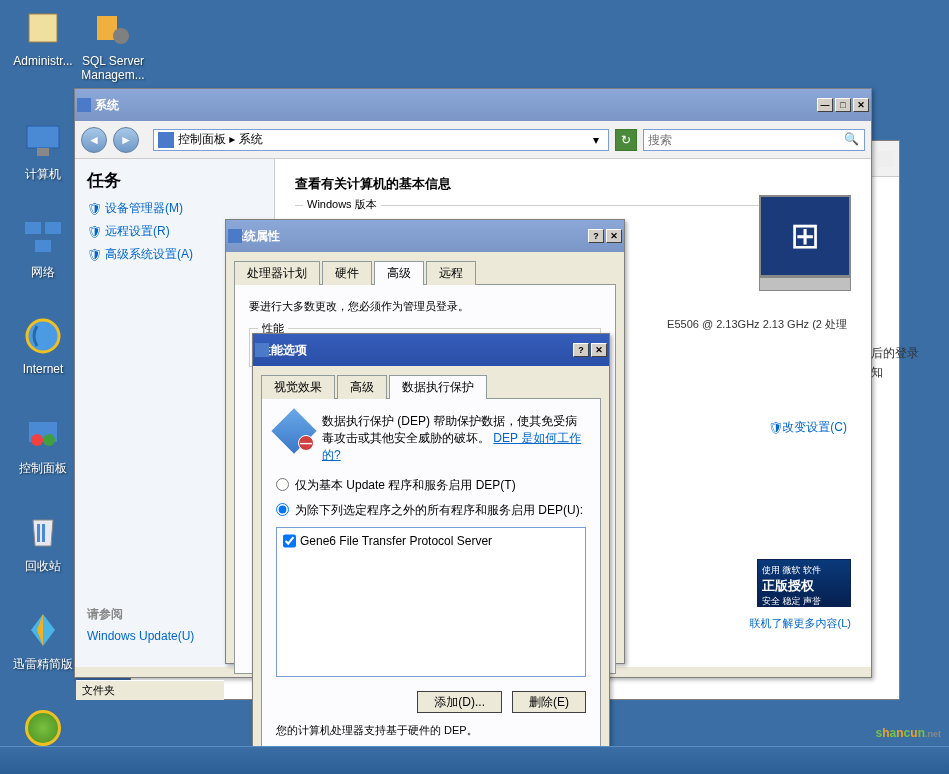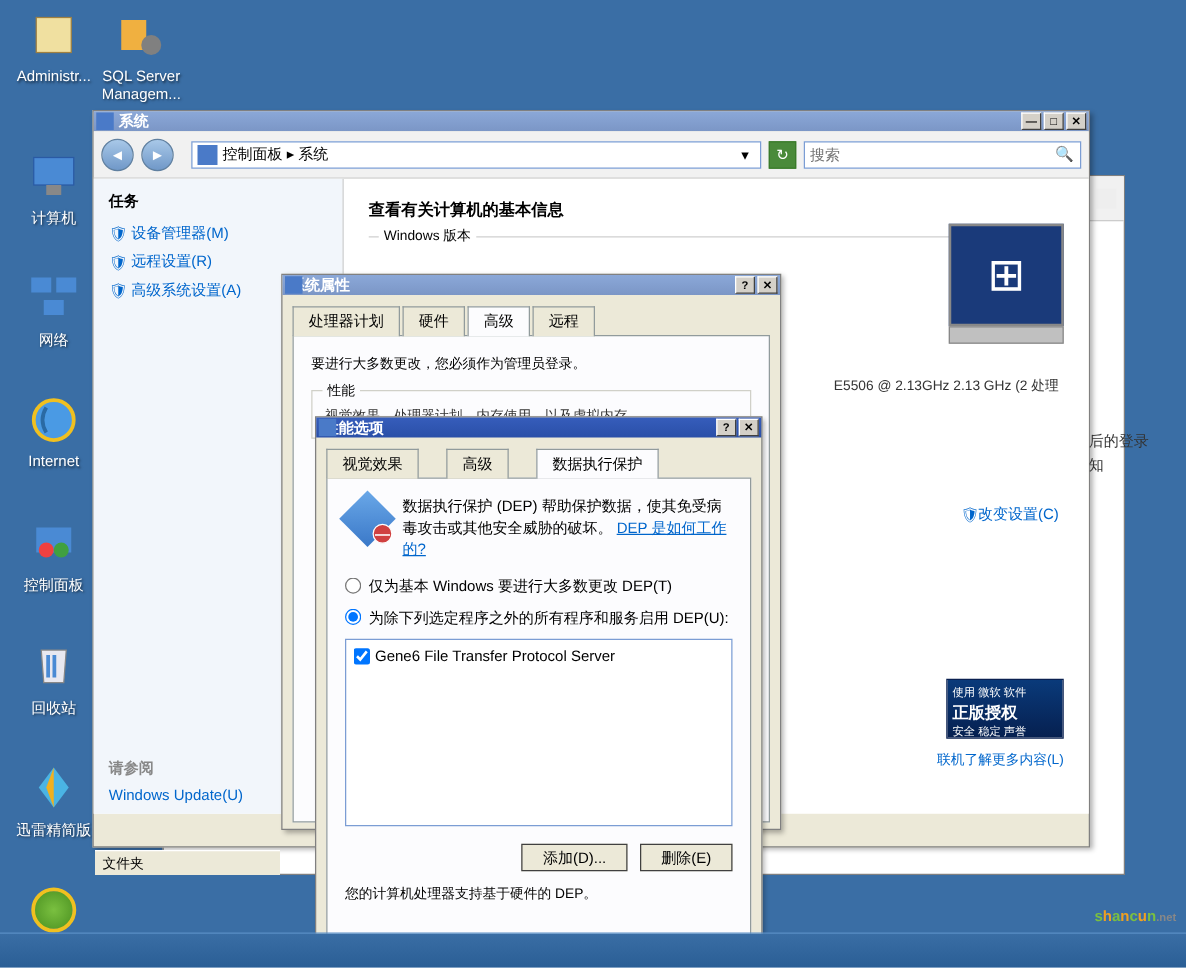--- a/index.html
+++ b/index.html
@@ -3,21 +3,21 @@
 <meta charset="utf-8">
 <style>
 * { margin: 0; padding: 0; box-sizing: border-box; font-family: "Microsoft YaHei", Tahoma, sans-serif; font-size: 12px; }
 body { width: 949px; height: 774px; background: #3a6ea5; position: relative; overflow: hidden; }
 
 .desktop-icon { position: absolute; width: 70px; text-align: center; color: #fff; cursor: pointer; }
 .desktop-icon .ico { width: 48px; height: 48px; margin: 0 auto 2px; display: flex; align-items: center; justify-content: center; }
 .desktop-icon .lbl { font-size: 12px; text-shadow: 1px 1px 2px rgba(0,0,0,0.6); }
 
 .win { position: absolute; background: #ece9d8; border: 1px solid #808080; box-shadow: 2px 2px 4px rgba(0,0,0,0.3); }
-.win-titlebar { height: 16px; background: linear-gradient(to bottom, #8ba8d8, #7b96c6); display: flex; align-items: center; padding: 0 2px; }
+.win-titlebar { height: 32px; background: linear-gradient(to bottom, #8ba8d8, #7b96c6); display: flex; align-items: center; padding: 0 2px; }
 .win-titlebar.active { background: linear-gradient(to bottom, #365dbb, #2a4fa8); align-items: center; }
 .win-titlebar .title { color: #fff; font-weight: bold; font-size: 12px; flex: 1; padding-left: 18px; position: relative; }
 .win-titlebar .title::before { content: ''; position: absolute; left: 0; top: 50%; transform: translateY(-50%); width: 14px; height: 14px; background: #4a7ac8; }
 .win-btns { display: flex; gap: 2px; }
 .win-btn { width: 16px; height: 14px; background: #d4d0c8; border: 1px solid #fff; border-right-color: #404040; border-bottom-color: #404040; font-size: 9px; display: flex; align-items: center; justify-content: center; cursor: pointer; font-weight: bold; }
 
 .sys-win { left: 74px; top: 88px; width: 798px; height: 590px; }
 .sys-toolbar { height: 38px; background: #f1f1f1; border-bottom: 1px solid #ccc; display: flex; align-items: center; padding: 0 6px; gap: 6px; }
 .nav-btn { width: 26px; height: 26px; border-radius: 50%; background: linear-gradient(to bottom, #a8c8e8, #7098c8); border: 1px solid #6080a0; display: flex; align-items: center; justify-content: center; color: #fff; }
 .breadcrumb { flex: 1; height: 22px; background: #fff; border: 1px solid #7b9dd4; display: flex; align-items: center; padding: 0 4px; margin-left: 8px; }
@@ -27,21 +27,21 @@
 .refresh-btn { width: 22px; height: 22px; background: #4a8a3a; color: #fff; display: flex; align-items: center; justify-content: center; border: 1px solid #3a7a2a; }
 .search-box { width: 222px; height: 22px; background: #fff; border: 1px solid #7b9dd4; display: flex; align-items: center; padding: 0 4px; }
 .search-box input { border: none; flex: 1; font-size: 12px; outline: none; color: #3b82f6; }
 .search-icon { width: 16px; height: 16px; color: #4a7ac8; }
 
 .sys-menubar { height: 22px; background: #f1f1f1; border-bottom: 1px solid #ccc; display: flex; align-items: center; padding: 0 6px; gap: 24px; }
 .menu-item { cursor: pointer; }
 
 .sys-body { display: flex; height: calc(100% - 80px); background: #fff; }
 .sys-sidebar { width: 200px; background: #f2f6fb; border-right: 1px solid #d0d0d0; padding: 10px 12px; }
-.sys-sidebar h4 { font-size: 12px; margin-bottom: 8px; }
+.sys-sidebar h4 { font-size: 17px; margin-bottom: 8px; }
 .sys-link { color: #0066cc; cursor: pointer; margin: 6px 0; display: flex; align-items: center; gap: 4px; }
 .sys-link .li-icon { width: 14px; height: 14px; display: inline-block; }
 .sys-main { flex: 1; padding: 16px 20px; position: relative; }
 .sys-main h3 { font-size: 13px; font-weight: bold; margin-bottom: 12px; }
 .fieldset-label { position: relative; margin-top: 10px; }
 .fieldset-label .fl-text { position: absolute; top: -8px; left: 8px; background: #fff; padding: 0 4px; font-size: 11px; }
 .fieldset-label .fl-line { border-top: 1px solid #d0d0d0; }
 
 .pc-img { position: absolute; right: 20px; top: 36px; width: 92px; height: 82px; background: #1a3a7a; border: 2px solid #888; display: flex; align-items: center; justify-content: center; }
 .pc-img .flag { font-size: 36px; color: #fff; }
@@ -63,21 +63,21 @@
 .tab { padding: 3px 12px; background: #ece9d8; border: 1px solid #919b9c; border-bottom: none; margin-right: 2px; cursor: pointer; position: relative; top: 1px; font-size: 12px; }
 .tab.active { background: #fcfcfe; z-index: 2; }
 .tab-body { margin: 0 8px 8px; background: #fcfcfe; border: 1px solid #919b9c; padding: 14px; height: 390px; }
 .tab-note { font-size: 11px; margin-bottom: 14px; }
 .group { border: 1px solid #d0d0c8; padding: 12px 10px 10px; position: relative; margin-bottom: 12px; }
 .group-title { position: absolute; top: -8px; left: 8px; background: #fcfcfe; padding: 0 4px; font-size: 11px; }
 .group-desc { font-size: 11px; color: #333; }
 
 
 .perf-win { left: 252px; top: 333px; width: 358px; height: 430px; background: #ece9d8; }
-.perf-tabs { display: flex; margin: 8px 8px 0; gap: 20px; }
+.perf-tabs { display: flex; margin: 8px 8px 0; }
 .perf-body { margin: 0 8px 8px; background: #fcfcfe; border: 1px solid #919b9c; padding: 14px; height: 380px; }
 .dep-desc { display: flex; gap: 10px; margin-bottom: 14px; font-size: 11px; }
 .dep-icon { width: 36px; height: 36px; flex-shrink: 0; position: relative; }
 .dep-icon .chip { width: 32px; height: 32px; background: linear-gradient(135deg, #6aa8e8, #3a78c8); transform: rotate(45deg); position: absolute; top: 2px; left: 2px; }
 .dep-icon .no { position: absolute; bottom: -2px; right: -2px; width: 16px; height: 16px; background: #d04040; border-radius: 50%; color: #fff; font-size: 12px; text-align: center; line-height: 14px; font-weight: bold; border: 1px solid #fff; }
 .dep-text { flex: 1; line-height: 1.4; }
 .dep-link { color: #0066cc; text-decoration: underline; cursor: pointer; }
 .radio-row { display: flex; align-items: flex-start; gap: 6px; margin: 8px 0; font-size: 11px; }
 .radio-row input { margin-top: 1px; }
 .dep-list { border: 1px solid #7b9dd4; background: #fff; height: 150px; margin: 8px 0 14px; padding: 4px; }
@@ -313,21 +313,21 @@
         <div class="chip"></div>
           <div class="no">—</div>
       </div>
       <div class="dep-text">
         <span>数据执行保护 (DEP) 帮助保护数据，使其免受病毒攻击或其他安全威胁的破坏。</span>
         <span class="dep-link">DEP 是如何工作的?</span>
       </div>
     </div>
     <label class="radio-row">
       <input type="radio" name="dep" style="">
-      <span>仅为基本 Windows 要进行大多数更改 DEP(T)</span>
+      <span>仅为基本 Update 程序和服务启用 DEP(T)</span>
     </label>
     <label class="radio-row">
       <input type="radio" name="dep" checked="" style="">
       <span>为除下列选定程序之外的所有程序和服务启用 DEP(U):</span>
     </label>
     <div class="dep-list">
       <div class="dep-item">
         <input type="checkbox" checked="" style="">
         <span>Gene6 File Transfer Protocol Server</span>
       </div>

